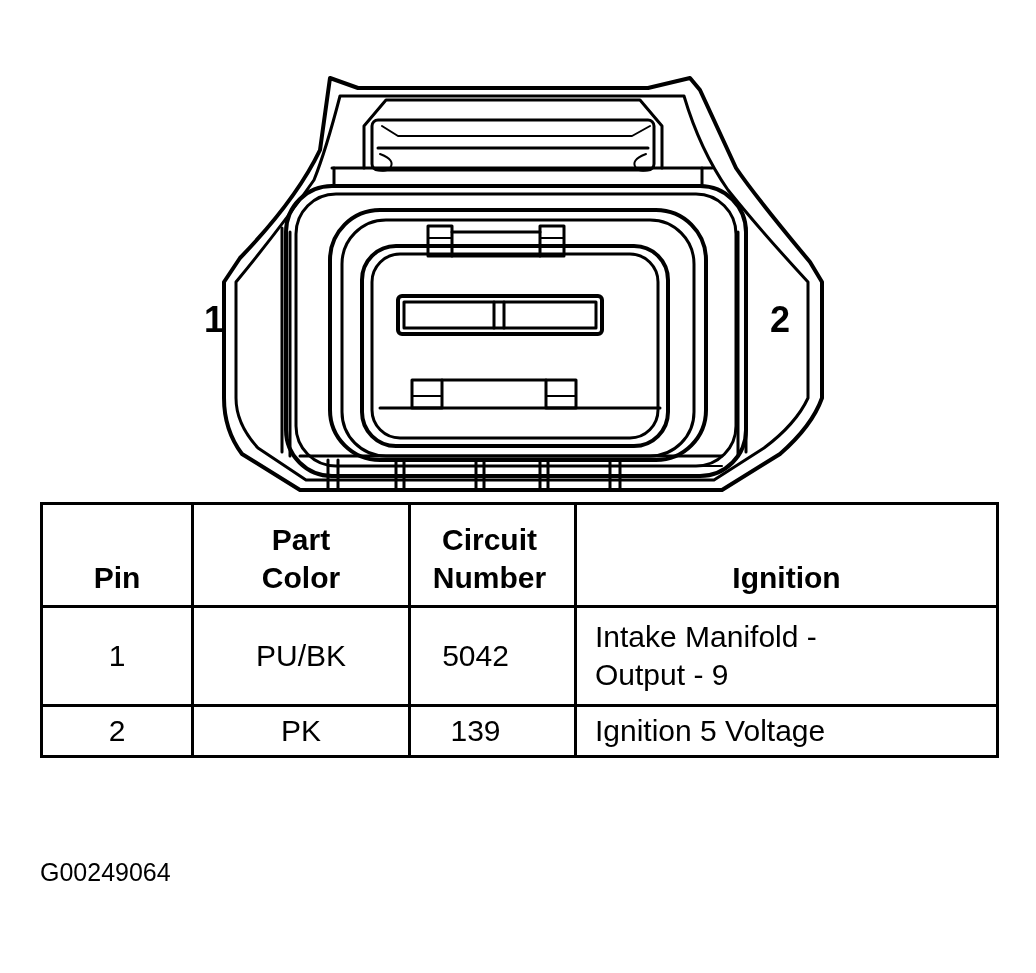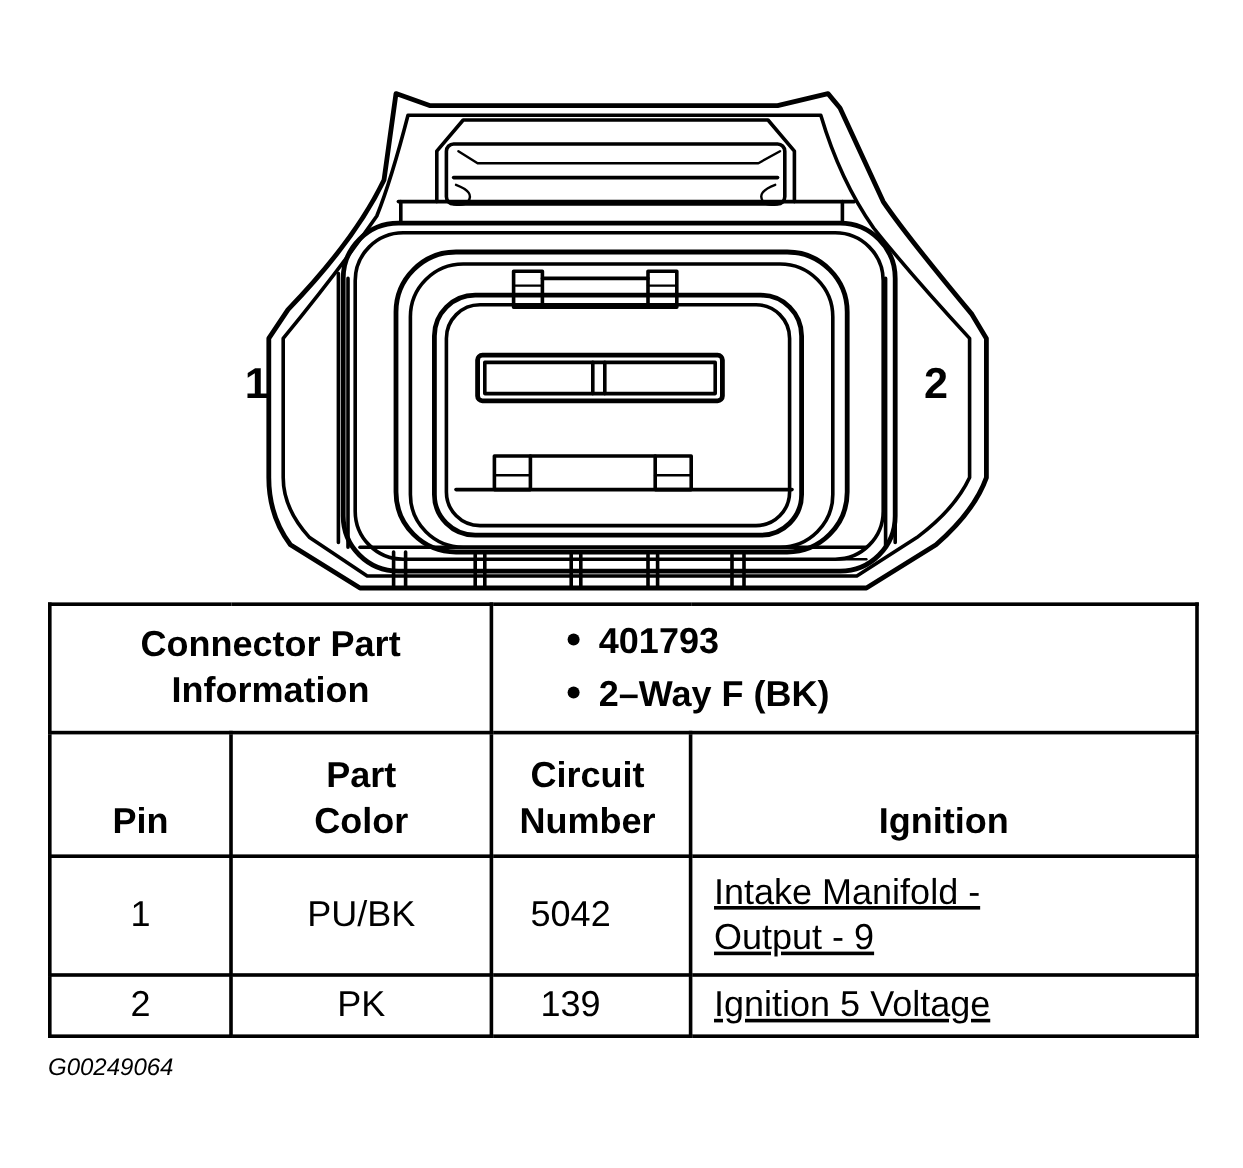--- a/index.html
+++ b/index.html
@@ -13,24 +13,24 @@
   table.conn td { border: 3px solid #000; padding: 0; vertical-align: middle; }
   .hdr-bold { font-weight: bold; font-size: 30px; line-height: 38px; }
   .info-left { text-align: center; height: 104px; }
   .info-right { padding-left: 62px !important; height: 104px; }
   .info-right .bullet-line { display: block; font-weight: bold; font-size: 30px; line-height: 44px; }
   .info-right .dot { display: inline-block; width: 10px; height: 10px; background: #000; border-radius: 50%; margin-right: 16px; vertical-align: middle; position: relative; top: -3px; }
   .colhdr { text-align: center; vertical-align: bottom !important; height: 92px; padding-bottom: 8px !important; }
   .colhdr.circ { text-align: center; padding-right: 6px !important; }
   .cell { font-size: 30px; line-height: 38px; text-align: center; }
   .cell.circ { padding-right: 34px !important; }
-  .cell.func { text-align: left; padding-left: 18px !important; text-decoration: underline; }
+  .cell.func { text-align: left; padding-left: 18px !important; }
   tr.r1 td { height: 96px; }
   tr.r2 td { height: 48px; }
-  .figure-id { position: absolute; left: 40px; top: 878px; font-size: 20px; line-height: 24px; font-style: italic; }
+  .figure-id { position: absolute; left: 40px; top: 860px; font-size: 25px; line-height: 24px; }
 </style>
 </head>
 <body>
 
 <div class="diagram">
   <svg width="1036" height="500" viewBox="0 0 1036 500" fill="none" stroke="#000" stroke-linejoin="round" stroke-linecap="round">
 
     <path d="M330,78 L358,88 L648,88 L690,78 L700,90 L736,168 Q755,196 810,262 L822,282 L822,398 Q812,426 780,454 L722,490 L300,490 L242,454 Q224,430 224,398 L224,282 L240,258 Q296,200 320,150 Z" stroke-width="4"></path>
     <path d="M340,96 L652,96 L684,96 Q700,150 728,190 Q760,230 808,282 L808,398 Q796,424 764,448 L714,480 L306,480 L258,448 Q236,424 236,398 L236,282 Q282,226 314,180 Q326,150 340,96 Z" stroke-width="3"></path>
 
@@ -85,30 +85,20 @@
 </div>
 
 <table class="conn">
   <colgroup>
     <col style="width:151px">
     <col style="width:217px">
     <col style="width:166px">
     <col style="width:422px">
   </colgroup>
   <tbody>
-      <tr>
-    <td colspan="2" class="info-left">
-      <div class="hdr-bold">Connector Part</div>
-      <div class="hdr-bold">Information</div>
-    </td>
-    <td colspan="2" class="info-right">
-      <span class="bullet-line"><span class="dot"></span><span>401793</span></span>
-      <span class="bullet-line"><span class="dot"></span><span>2–Way F (BK)</span></span>
-    </td>
-  </tr>
   <tr>
     <td class="colhdr">
       <div class="hdr-bold">Pin</div>
     </td>
     <td class="colhdr">
       <div class="hdr-bold">Part</div>
       <div class="hdr-bold">Color</div>
     </td>
     <td class="colhdr circ">
       <div class="hdr-bold">Circuit</div>

